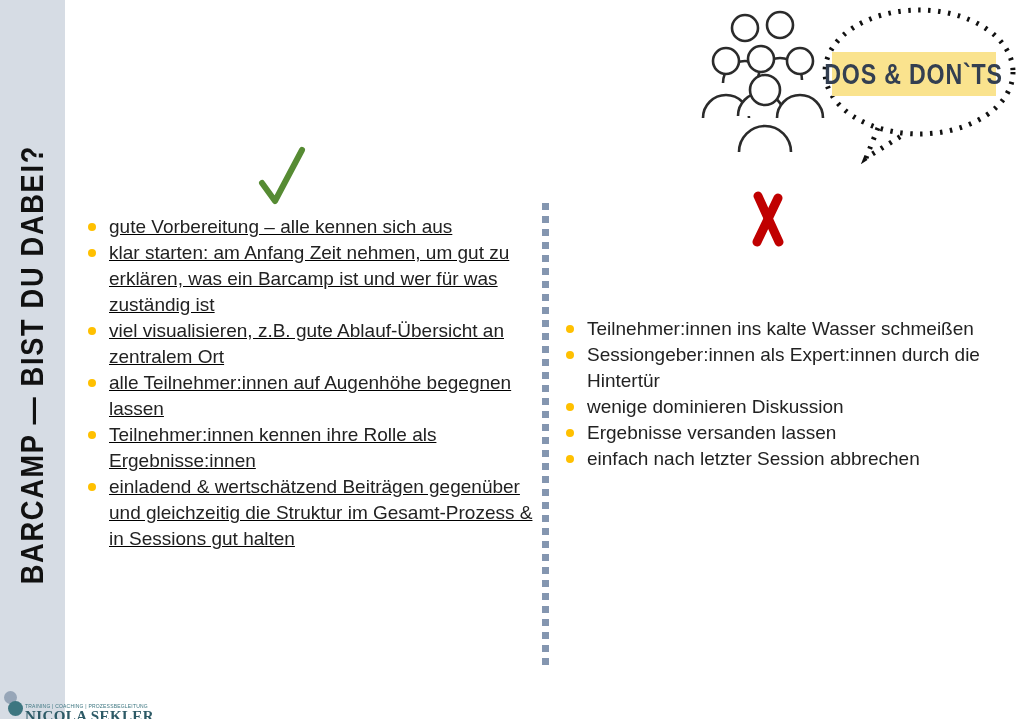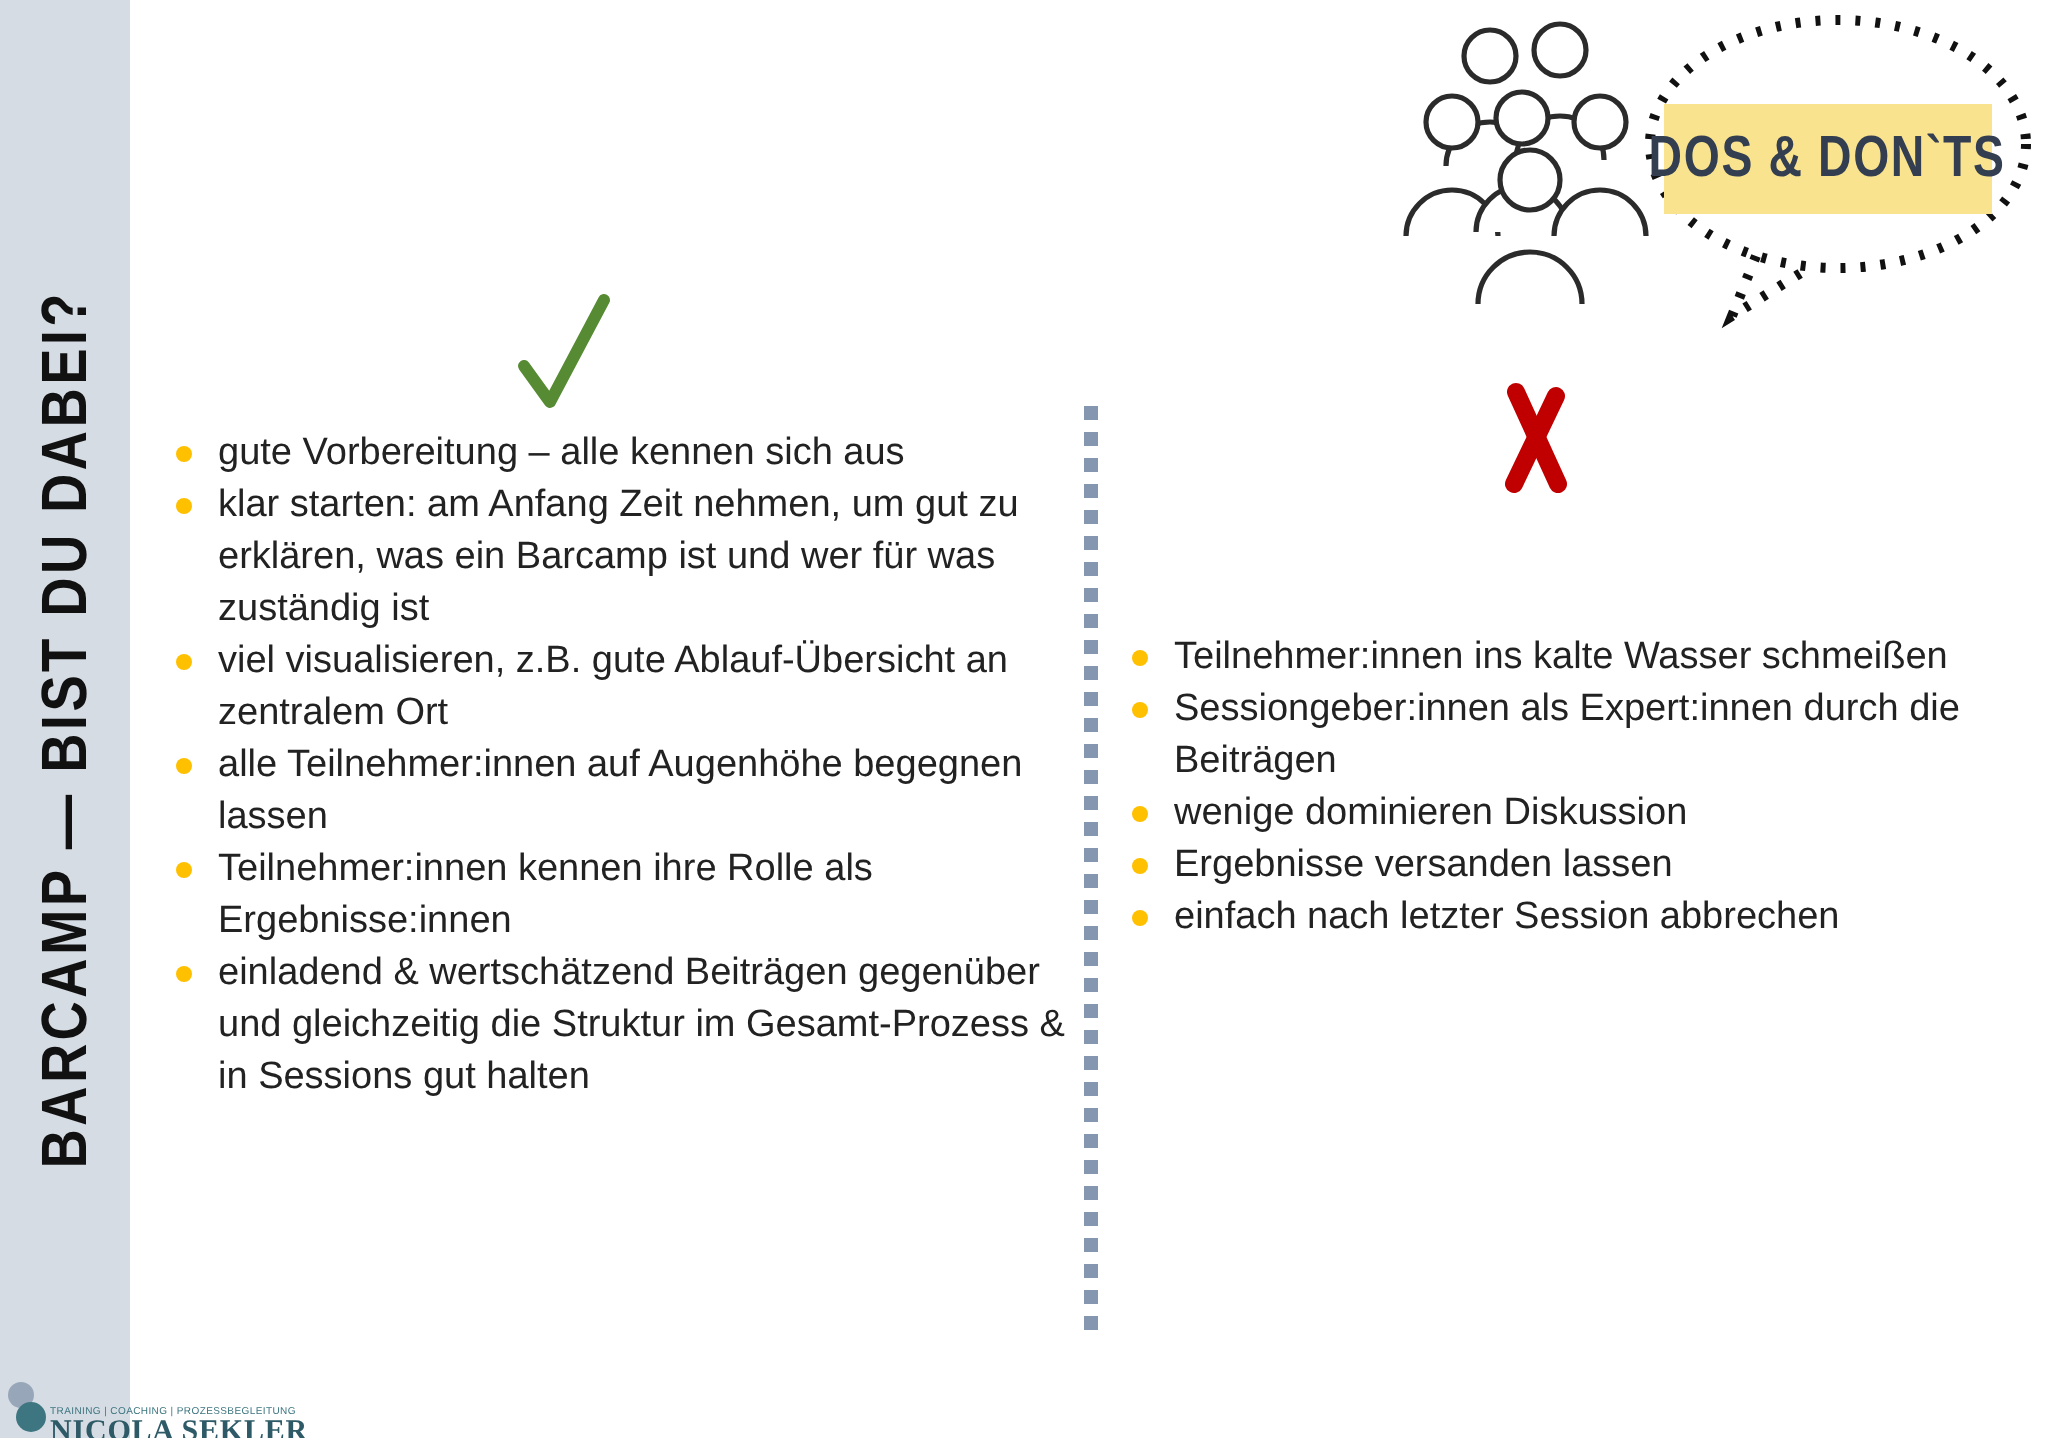--- a/index.html
+++ b/index.html
@@ -14,41 +14,41 @@
     transform:rotate(-90deg);transform-origin:0 0;
     display:flex;align-items:center;justify-content:center;
   }
   .sidebar-title-box span{
     display:inline-block;transform:scaleX(0.85);
     font-size:32px;font-weight:bold;letter-spacing:2px;color:#111;white-space:nowrap;
   }
   
   .header-art{position:absolute;left:690px;top:0;width:334px;height:175px;}
   .badge{
-    position:absolute;left:832px;top:52px;width:164px;height:55px;
+    position:absolute;left:832px;top:52px;width:164px;height:44px;
     background:#fae38e;display:flex;align-items:center;justify-content:center;
   }
   .badge span{
     display:inline-block;transform:scaleX(0.8);
     font-size:29px;font-weight:bold;letter-spacing:1px;color:#333f51;white-space:nowrap;
   }
   
   .check-icon{position:absolute;left:250px;top:138px;}
   .x-icon{position:absolute;left:740px;top:186px;}
   
   .list{list-style:none;margin:0;padding:0;}
   .list li{
     position:relative;padding-left:22px;
     font-size:19px;line-height:26px;color:#222;
   }
   .list li::before{
     content:"";position:absolute;left:1px;top:9px;width:8px;height:8px;
     border-radius:50%;background:#ffc000;
   }
-  .dos-list{position:absolute;left:87px;top:214px;width:450px;}
+  .dos-list{position:absolute;left:87px;top:214px;width:450px;text-decoration:underline;}
   .donts-list{position:absolute;left:565px;top:316px;width:434px;}
   
   .divider{
     position:absolute;left:542px;top:203px;width:7px;height:462px;
     background:repeating-linear-gradient(to bottom,#8496b0 0 7px,transparent 7px 13px);
   }
   
   .logo{position:absolute;left:2px;top:688px;width:120px;height:30px;}
   .logo-circle-gray{position:absolute;left:2px;top:3px;width:13px;height:13px;border-radius:50%;background:#97a6b8;}
   .logo-circle-teal{position:absolute;left:6px;top:13px;width:15px;height:15px;border-radius:50%;background:#3d7680;}
@@ -108,21 +108,21 @@
     <li>viel visualisieren, z.B. gute Ablauf-Übersicht an zentralem Ort</li>
     <li>alle Teilnehmer:innen auf Augenhöhe begegnen lassen</li>
     <li>Teilnehmer:innen kennen ihre Rolle als Ergebnisse:innen</li>
     <li>einladend &amp; wertschätzend Beiträgen gegenüber und gleichzeitig die Struktur im Gesamt-Prozess &amp; in Sessions gut halten</li>
   </ul>
 
   <div class="divider"></div>
 
   <ul class="list donts-list">
     <li>Teilnehmer:innen ins kalte Wasser schmeißen</li>
-    <li>Sessiongeber:innen als Expert:innen durch die Beiträgen</li>
+    <li>Sessiongeber:innen als Expert:innen durch die Hintertür</li>
     <li>wenige dominieren Diskussion</li>
     <li>Ergebnisse versanden lassen</li>
     <li>einfach nach letzter Session abbrechen</li>
   </ul>
 
   <div class="logo">
     <div class="logo-circle-gray"></div>
     <div class="logo-circle-teal"></div>
     <div class="logo-name">NICOLA SEKLER</div>
     <div class="logo-tagline">TRAINING | COACHING | PROZESSBEGLEITUNG</div>

